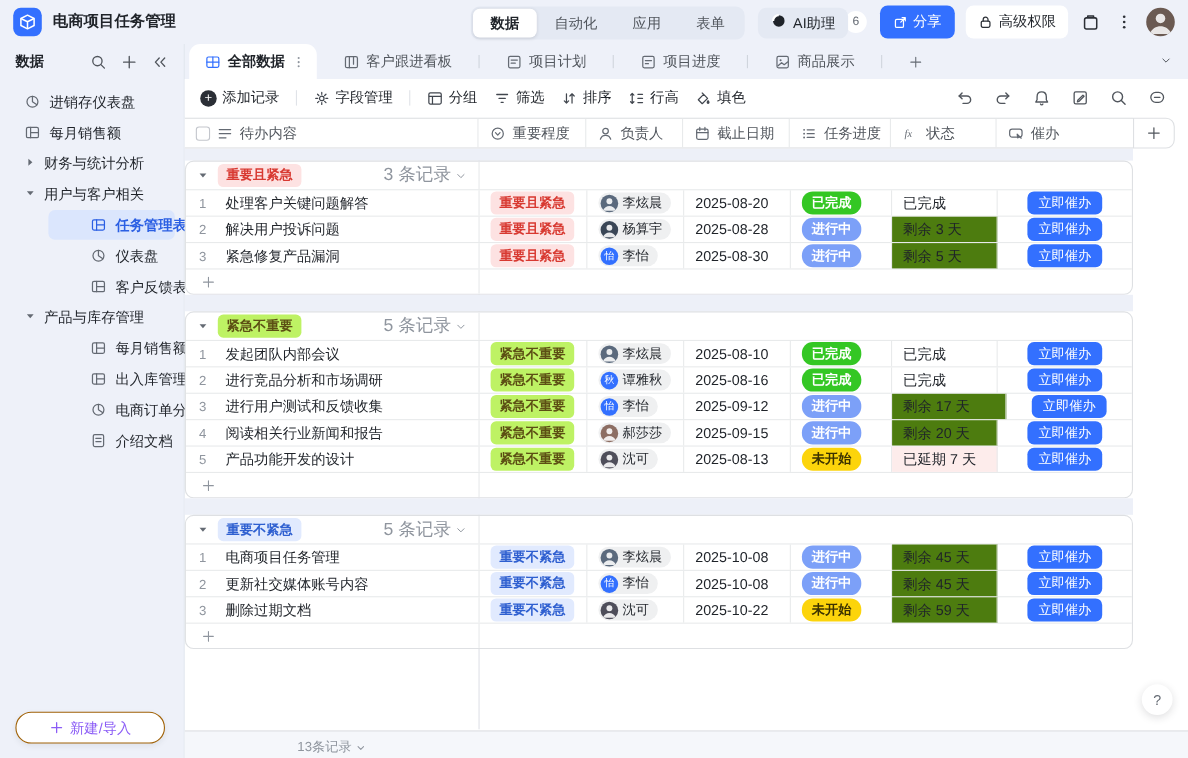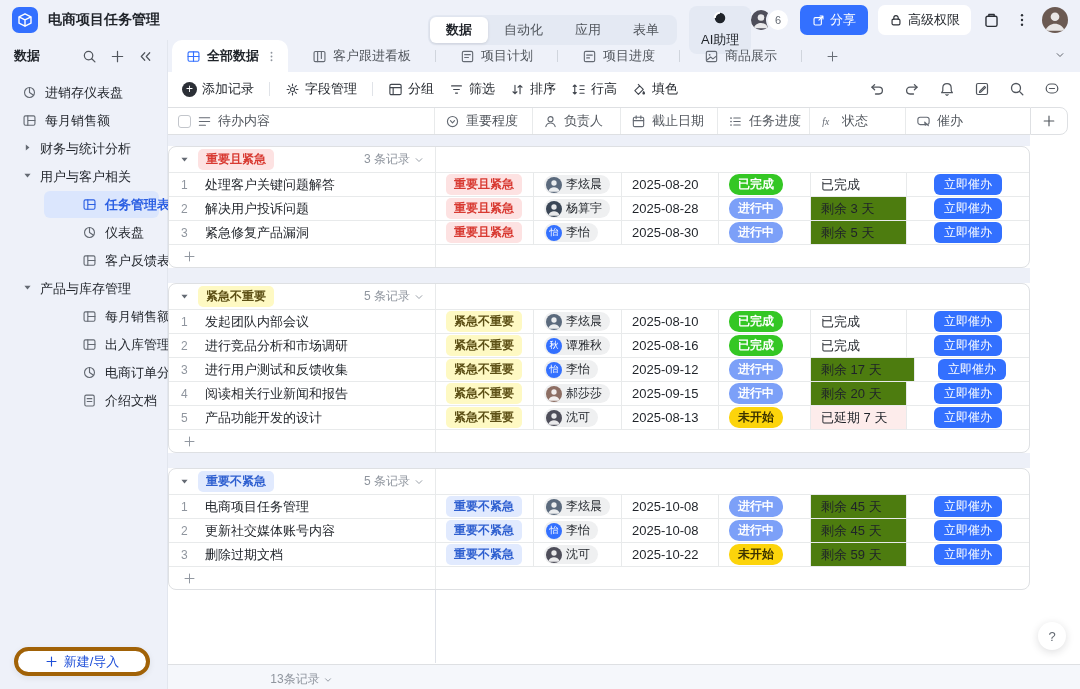--- a/index.html
+++ b/index.html
@@ -9,21 +9,21 @@
   .icon svg { display:block; }
 
   
   .topbar { position:absolute; top:0; left:0; right:0; height:40px; display:flex; align-items:center; padding:0 12px; }
   .app-logo { width:26px; height:26px; border-radius:7px; background:#3370ff; display:flex; align-items:center; justify-content:center; margin-right:10px; flex:none; }
   .app-title { font-weight:700; font-size:14px; }
   .topbar-center { position:absolute; left:428px; top:6px; display:flex; align-items:center; gap:12px; }
   .mode-tabs { display:flex; background:#e4e9f3; border-radius:8px; padding:2px; }
   .mode-tab { padding:4px 16px; border-radius:6px; color:#51565d; cursor:pointer; white-space:nowrap; }
   .mode-tab.active { background:#fff; color:#1f2329; font-weight:700; box-shadow:0 1px 3px rgba(31,35,41,.12); }
-  .ai-pill { display:flex; align-items:center; gap:6px; background:#e4e9f3; border-radius:8px; padding:5px 12px; white-space:nowrap;flex-direction:column; }
+  .ai-pill { display:flex; align-items:flex-start; gap:6px; background:#e4e9f3; border-radius:8px; padding:5px 12px; white-space:nowrap; }
   .topbar-right { margin-left:auto; display:flex; align-items:center; gap:10px; }
   .avatar-stack { display:flex; align-items:center; }
   .av { width:24px; height:24px; border-radius:50%; border:2px solid #eef1f9; margin-left:-7px; flex:none; display:flex; align-items:center; justify-content:center; overflow:hidden; }
   .av:first-child { margin-left:0; }
   .av.initial { color:#fff; font-size:11px; }
   .av-count { width:24px; height:24px; border-radius:50%; background:#fff; color:#646a73; font-size:11px; border:2px solid #eef1f9; display:flex; align-items:center; justify-content:center; margin-left:-7px; }
   .share-btn { background:#3370ff; color:#fff; border-radius:7px; padding:6px 12px; display:flex; align-items:center; gap:5px; font-size:13px; cursor:pointer; }
   .perm-pill { background:#fff; border-radius:7px; padding:6px 11px; display:flex; align-items:center; gap:5px; cursor:pointer; }
   .tb-ghost { color:#2b2f36; cursor:pointer; padding:2px; }
   .user-av { width:26px; height:26px; border-radius:50%; overflow:hidden; display:flex; align-items:center; justify-content:center; }
@@ -35,21 +35,21 @@
   .side-head .icons { margin-left:auto; display:flex; gap:13px; color:#51565d; }
   .side-items { padding-top:6px; }
   .side-item { margin:1px 8px; height:27px; border-radius:6px; display:flex; align-items:center; gap:8px; padding:0 6px 0 14px; color:#1f2329; cursor:pointer; white-space:nowrap; }
   .side-item .icon { color:#646a73; flex:none; }
   .side-item.lv1 { padding-left:38px;margin-left:44px; }
   .side-item.folder { color:#1f2329; }
   .side-item .caret { color:#646a73; width:10px; flex:none; }
   .side-item.active { background:#dbe6fd; color:#2b5fe3; font-weight:700; }
   .side-item.active .icon { color:#2b5fe3; }
   .side-item .dots { margin-left:auto; color:#2b5fe3; }
-  .new-import { position:absolute; bottom:13px; left:14px; width:136px; height:29px; background:#fff; border:4px solid #a16207; border-radius:15px; display:flex; align-items:center; justify-content:center; gap:6px; box-shadow:0 2px 6px rgba(31,35,41,.08); cursor:pointer; color:#1d4ed8; }
+  .new-import { position:absolute; bottom:13px; left:14px; width:136px; height:29px; background:#fff; border:1px solid #a16207; border-radius:15px; display:flex; align-items:center; justify-content:center; gap:6px; box-shadow:0 2px 6px rgba(31,35,41,.08); cursor:pointer; color:#8b5cf6; }
 
   
   .main { position:absolute; top:40px; left:168px; right:0; bottom:0; }
   .viewtabs { height:32px; display:flex; align-items:center; padding-left:4px; position:relative; }
   .vtab { display:flex; align-items:center; gap:6px; padding:0 24px; color:#51565d; cursor:pointer; white-space:nowrap; height:32px; }
   .vtab .icon { color:#646a73; }
   .vtab.active { background:#fff; border-radius:10px 10px 0 0; color:#1f2329; font-weight:700; padding:0 10px 0 14px; }
   .vtab.active .icon.vic { color:#3370ff; }
   .vsep { width:1px; height:12px; background:#d0d5dd; flex:none; }
   .vtabs-more { position:absolute; right:14px; top:9px; color:#51565d; cursor:pointer; }
@@ -72,23 +72,23 @@
 
   .vline { position:absolute; left:267px; top:63px; width:1px; height:528px; background:#dfe2e8; z-index:0; }
   #groups { position:absolute; top:63px; left:0; width:862px; z-index:1; }
   .band { background:#edf0f8; width:862px; }
   .card { background:#fff; border:1px solid #dee0e3; border-radius:8px; overflow:hidden; width:862px; }
   .g-header { height:26px; display:flex; align-items:center; border-bottom:1px solid #e8eaeb; }
   .gh-first { width:267px; height:100%; display:flex; align-items:center; gap:8px; padding:0 10px 0 10px; border-right:1px solid #e8eaeb; flex:none; }
   .gh-caret { color:#646a73; }
   .g-pill, .p-pill { font-size:12px; font-weight:700; padding:2px 8px; border-radius:5px; white-space:nowrap; }
   .pill-red    { background:#fde2e2; color:#d83931; }
-  .pill-yellow { background:#fef9c3; color:#5c4f14; }
+  .pill-yellow { background:#bef264; color:#5c4f14; }
   .pill-blue   { background:#e1eafe; color:#2e5fd0; }
-  .g-count { margin-left:auto; color:#8f959e; font-size:12px; display:flex; align-items:center; gap:3px; white-space:nowrap; }
+  .g-count { margin-left:auto; color:#8f959e; font-size:16px; display:flex; align-items:center; gap:3px; white-space:nowrap; }
   .row { height:24px; display:flex; border-bottom:1px solid #e8eaeb; }
   .card .row:last-child { border-bottom:none; }
   .cell { display:flex; align-items:center; padding:0 10px; border-right:1px solid #e8eaeb; overflow:hidden; white-space:nowrap; flex:none; }
   .cell.last { border-right:none; flex:1; justify-content:center; padding:0 6px; }
   .c0 { padding-left:12px; gap:10px; }
   .ridx { color:#8f959e; font-size:12px; width:14px; flex:none; }
   .owner { display:flex; align-items:center; gap:4px; background:#eff0f1; border-radius:10px; padding:1px 8px 1px 2px; font-size:12px; }
   .oav { width:16px; height:16px; border-radius:50%; display:flex; align-items:center; justify-content:center; color:#fff; font-size:9px; overflow:hidden; flex:none; }
   .st-pill { font-size:12px; font-weight:700; padding:2px 9px; border-radius:10px; white-space:nowrap; }
   .st-done { background:#34c724; color:#fff; }

